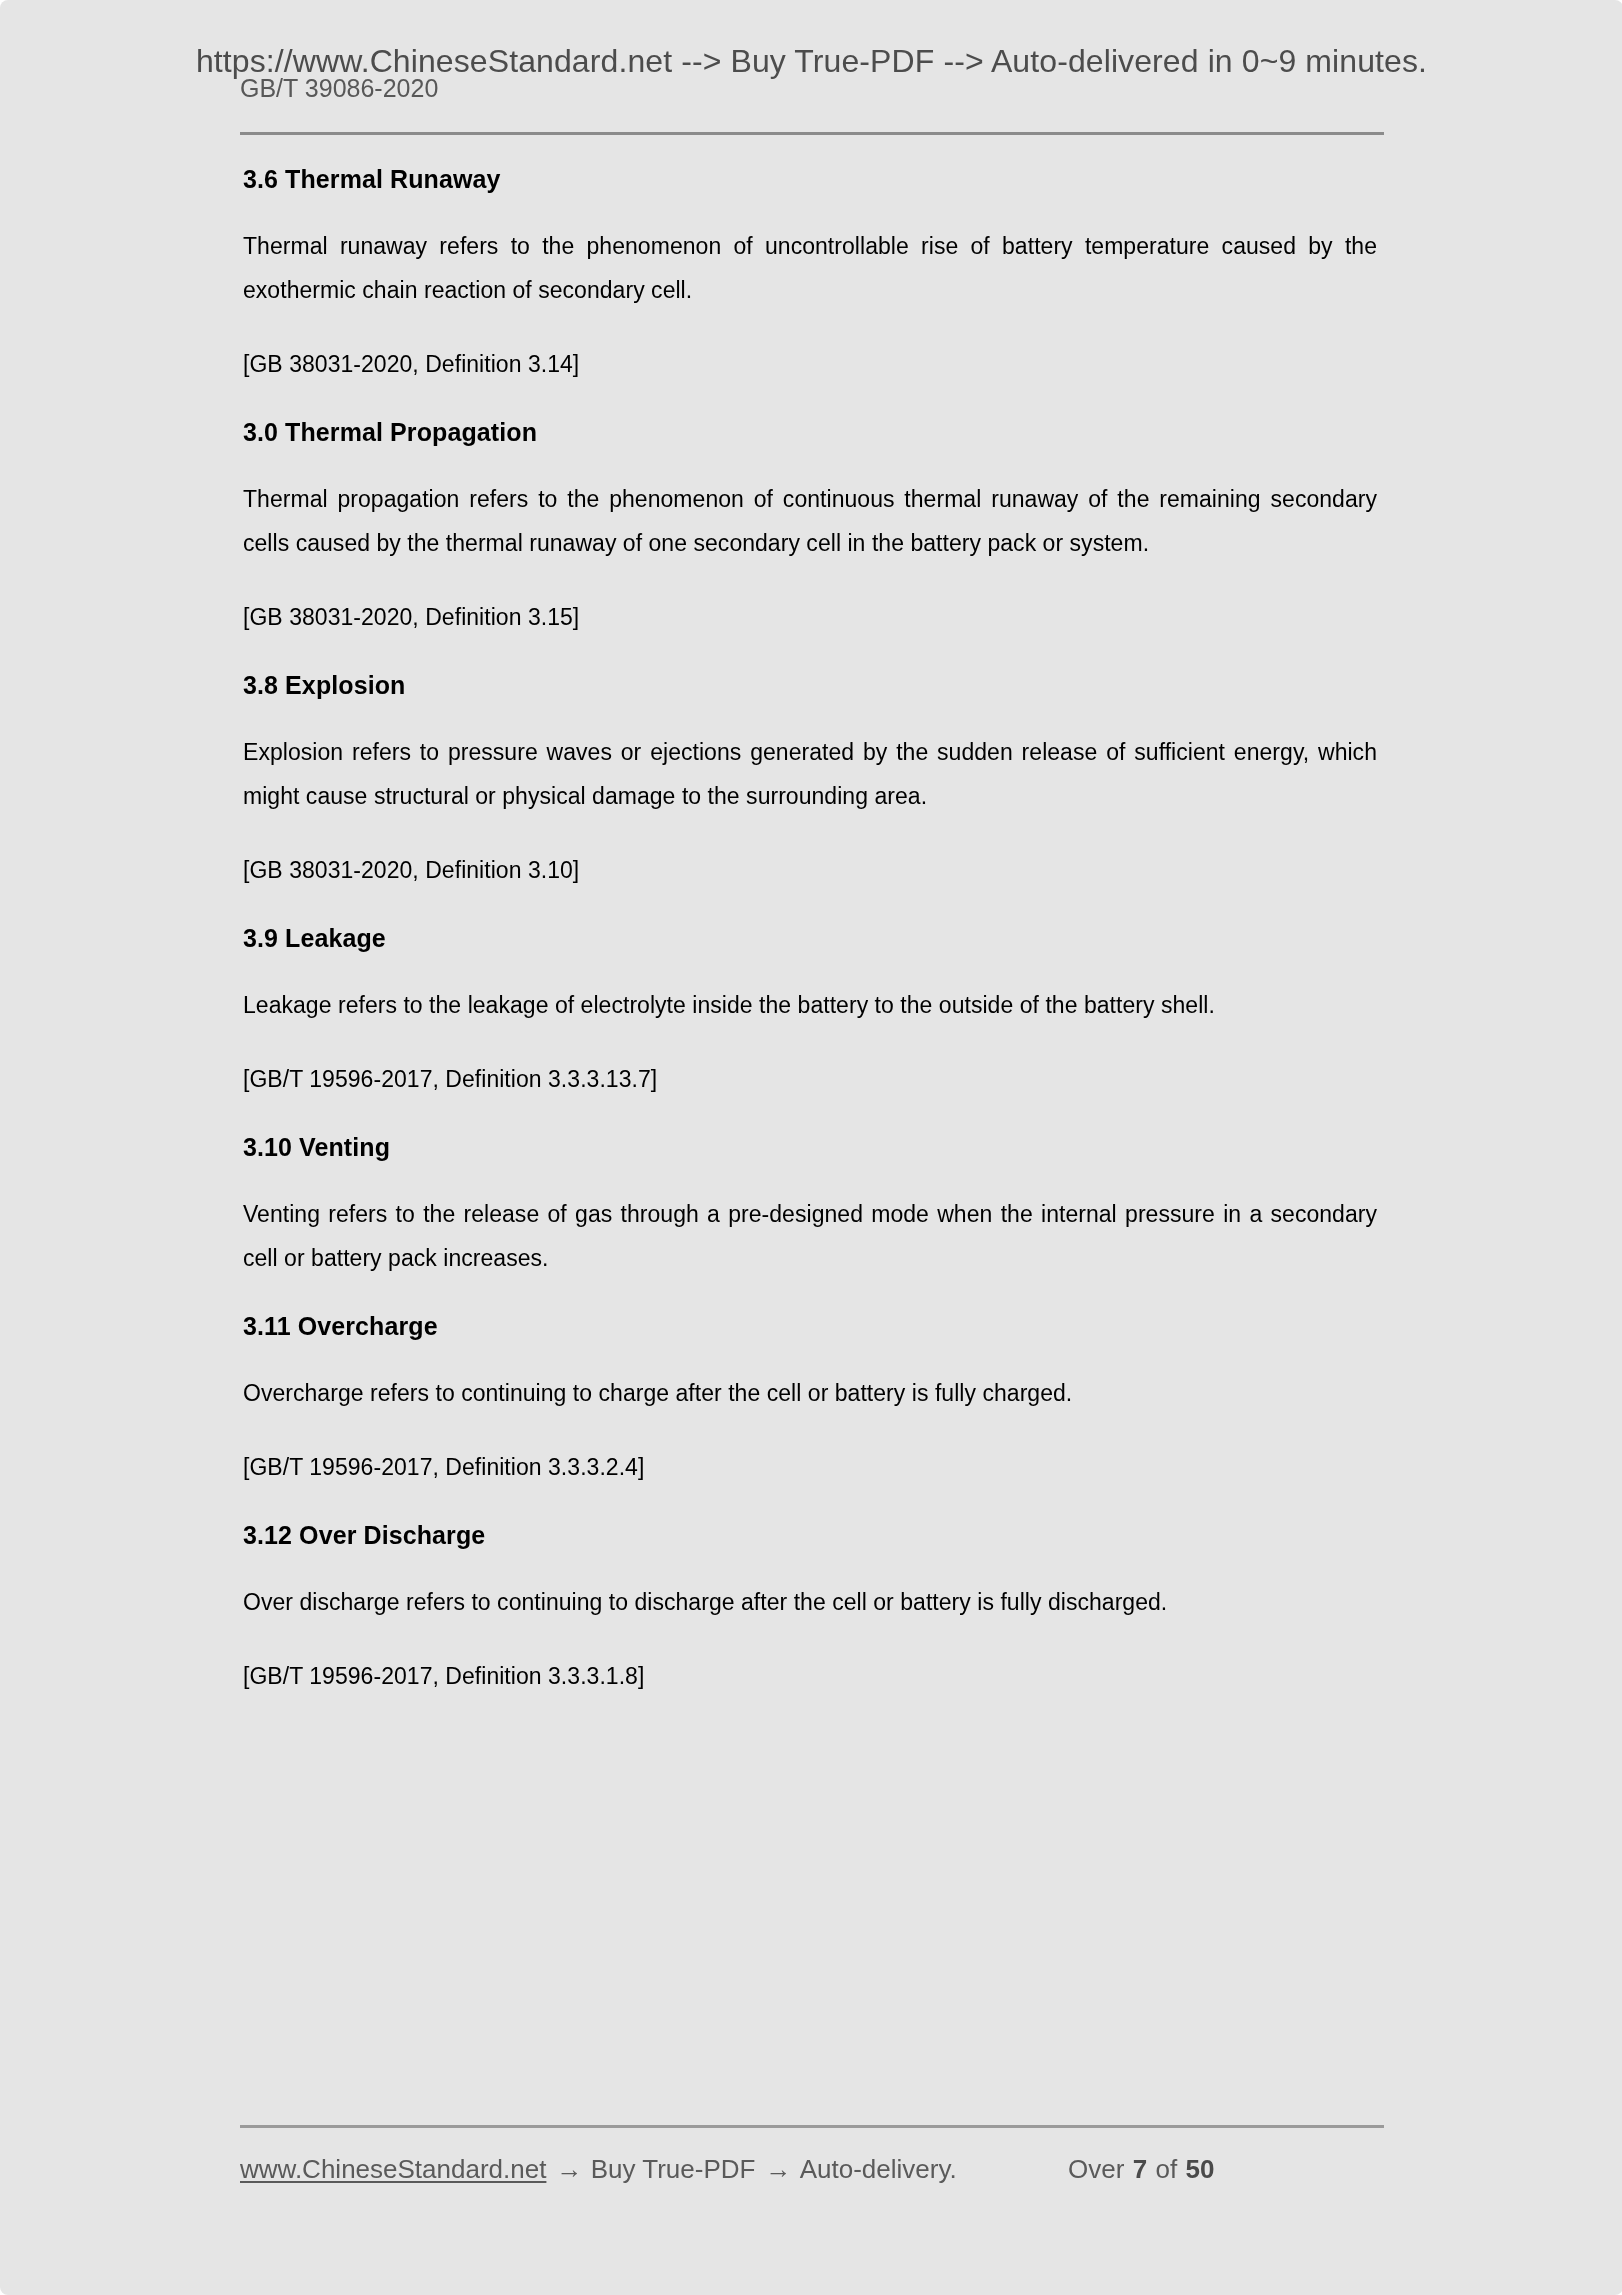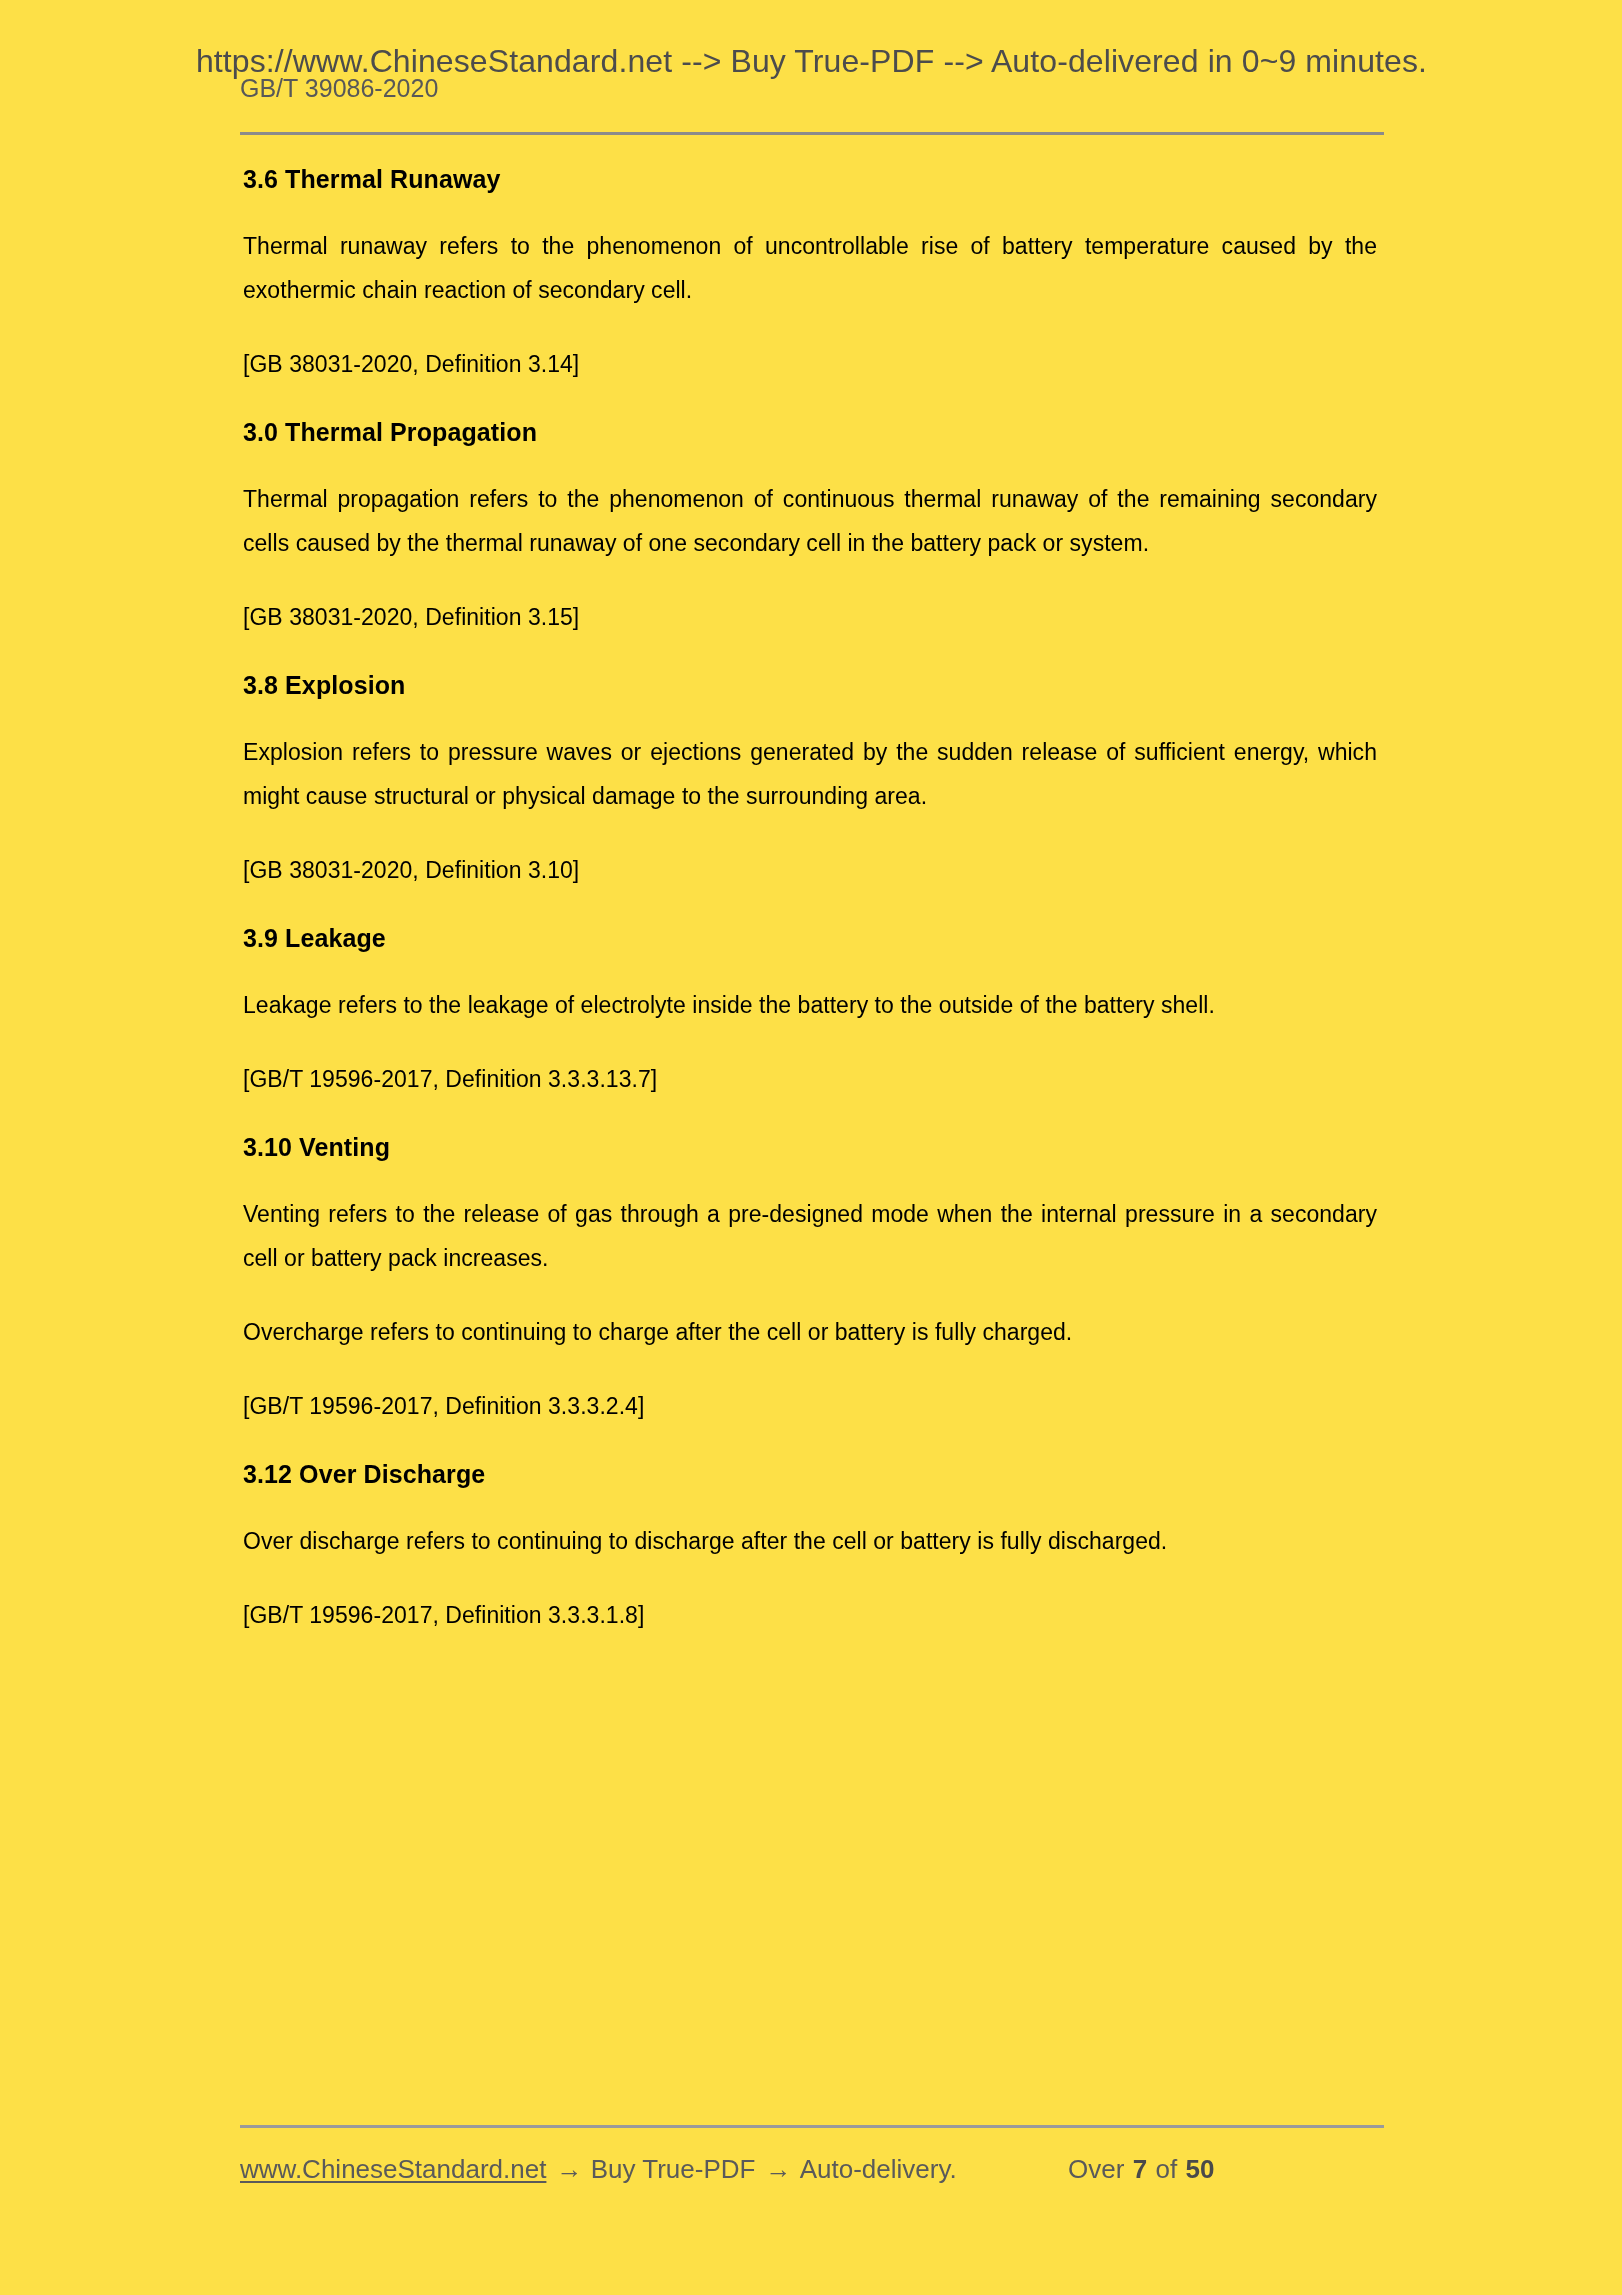--- a/index.html
+++ b/index.html
@@ -9,23 +9,24 @@
   }
   body {
     font-family: "Liberation Sans", sans-serif;
     color: #000000;
     -webkit-font-smoothing: antialiased;
   }
   .page {
     position: relative;
     width: 1623px;
     height: 2295px;
-    background: #fde047;
+    background: #e5e5e5;
     overflow: hidden;
     box-sizing: border-box;
+    border-radius: 8px;
   }
 
   
   .overlay-banner {
     position: absolute;
     top: 42px;
     left: 0;
     width: 1623px;
     text-align: center;
     font-size: 32px;
@@ -190,20 +191,21 @@
       <p class="body-para">Leakage refers to the leakage of electrolyte inside the battery to the outside of the battery shell.</p>
       <p class="ref-para">[GB/T 19596-2017, Definition 3.3.3.13.7]</p>
     </div>
 
     <div class="section-block">
       <h2 class="sec-heading">3.10 Venting</h2>
       <p class="body-para">Venting refers to the release of gas through a pre-designed mode when the internal pressure in a secondary cell or battery pack increases.</p>
     </div>
 
     <div class="section-block">
+      <h2 class="sec-heading">3.11 Overcharge</h2>
       <p class="body-para no-justify">Overcharge refers to continuing to charge after the cell or battery is fully charged.</p>
       <p class="ref-para">[GB/T 19596-2017, Definition 3.3.3.2.4]</p>
     </div>
 
     <div class="section-block">
       <h2 class="sec-heading">3.12 Over Discharge</h2>
       <p class="body-para">Over discharge refers to continuing to discharge after the cell or battery is fully discharged.</p>
       <p class="ref-para">[GB/T 19596-2017, Definition 3.3.3.1.8]</p>
     </div>
 

